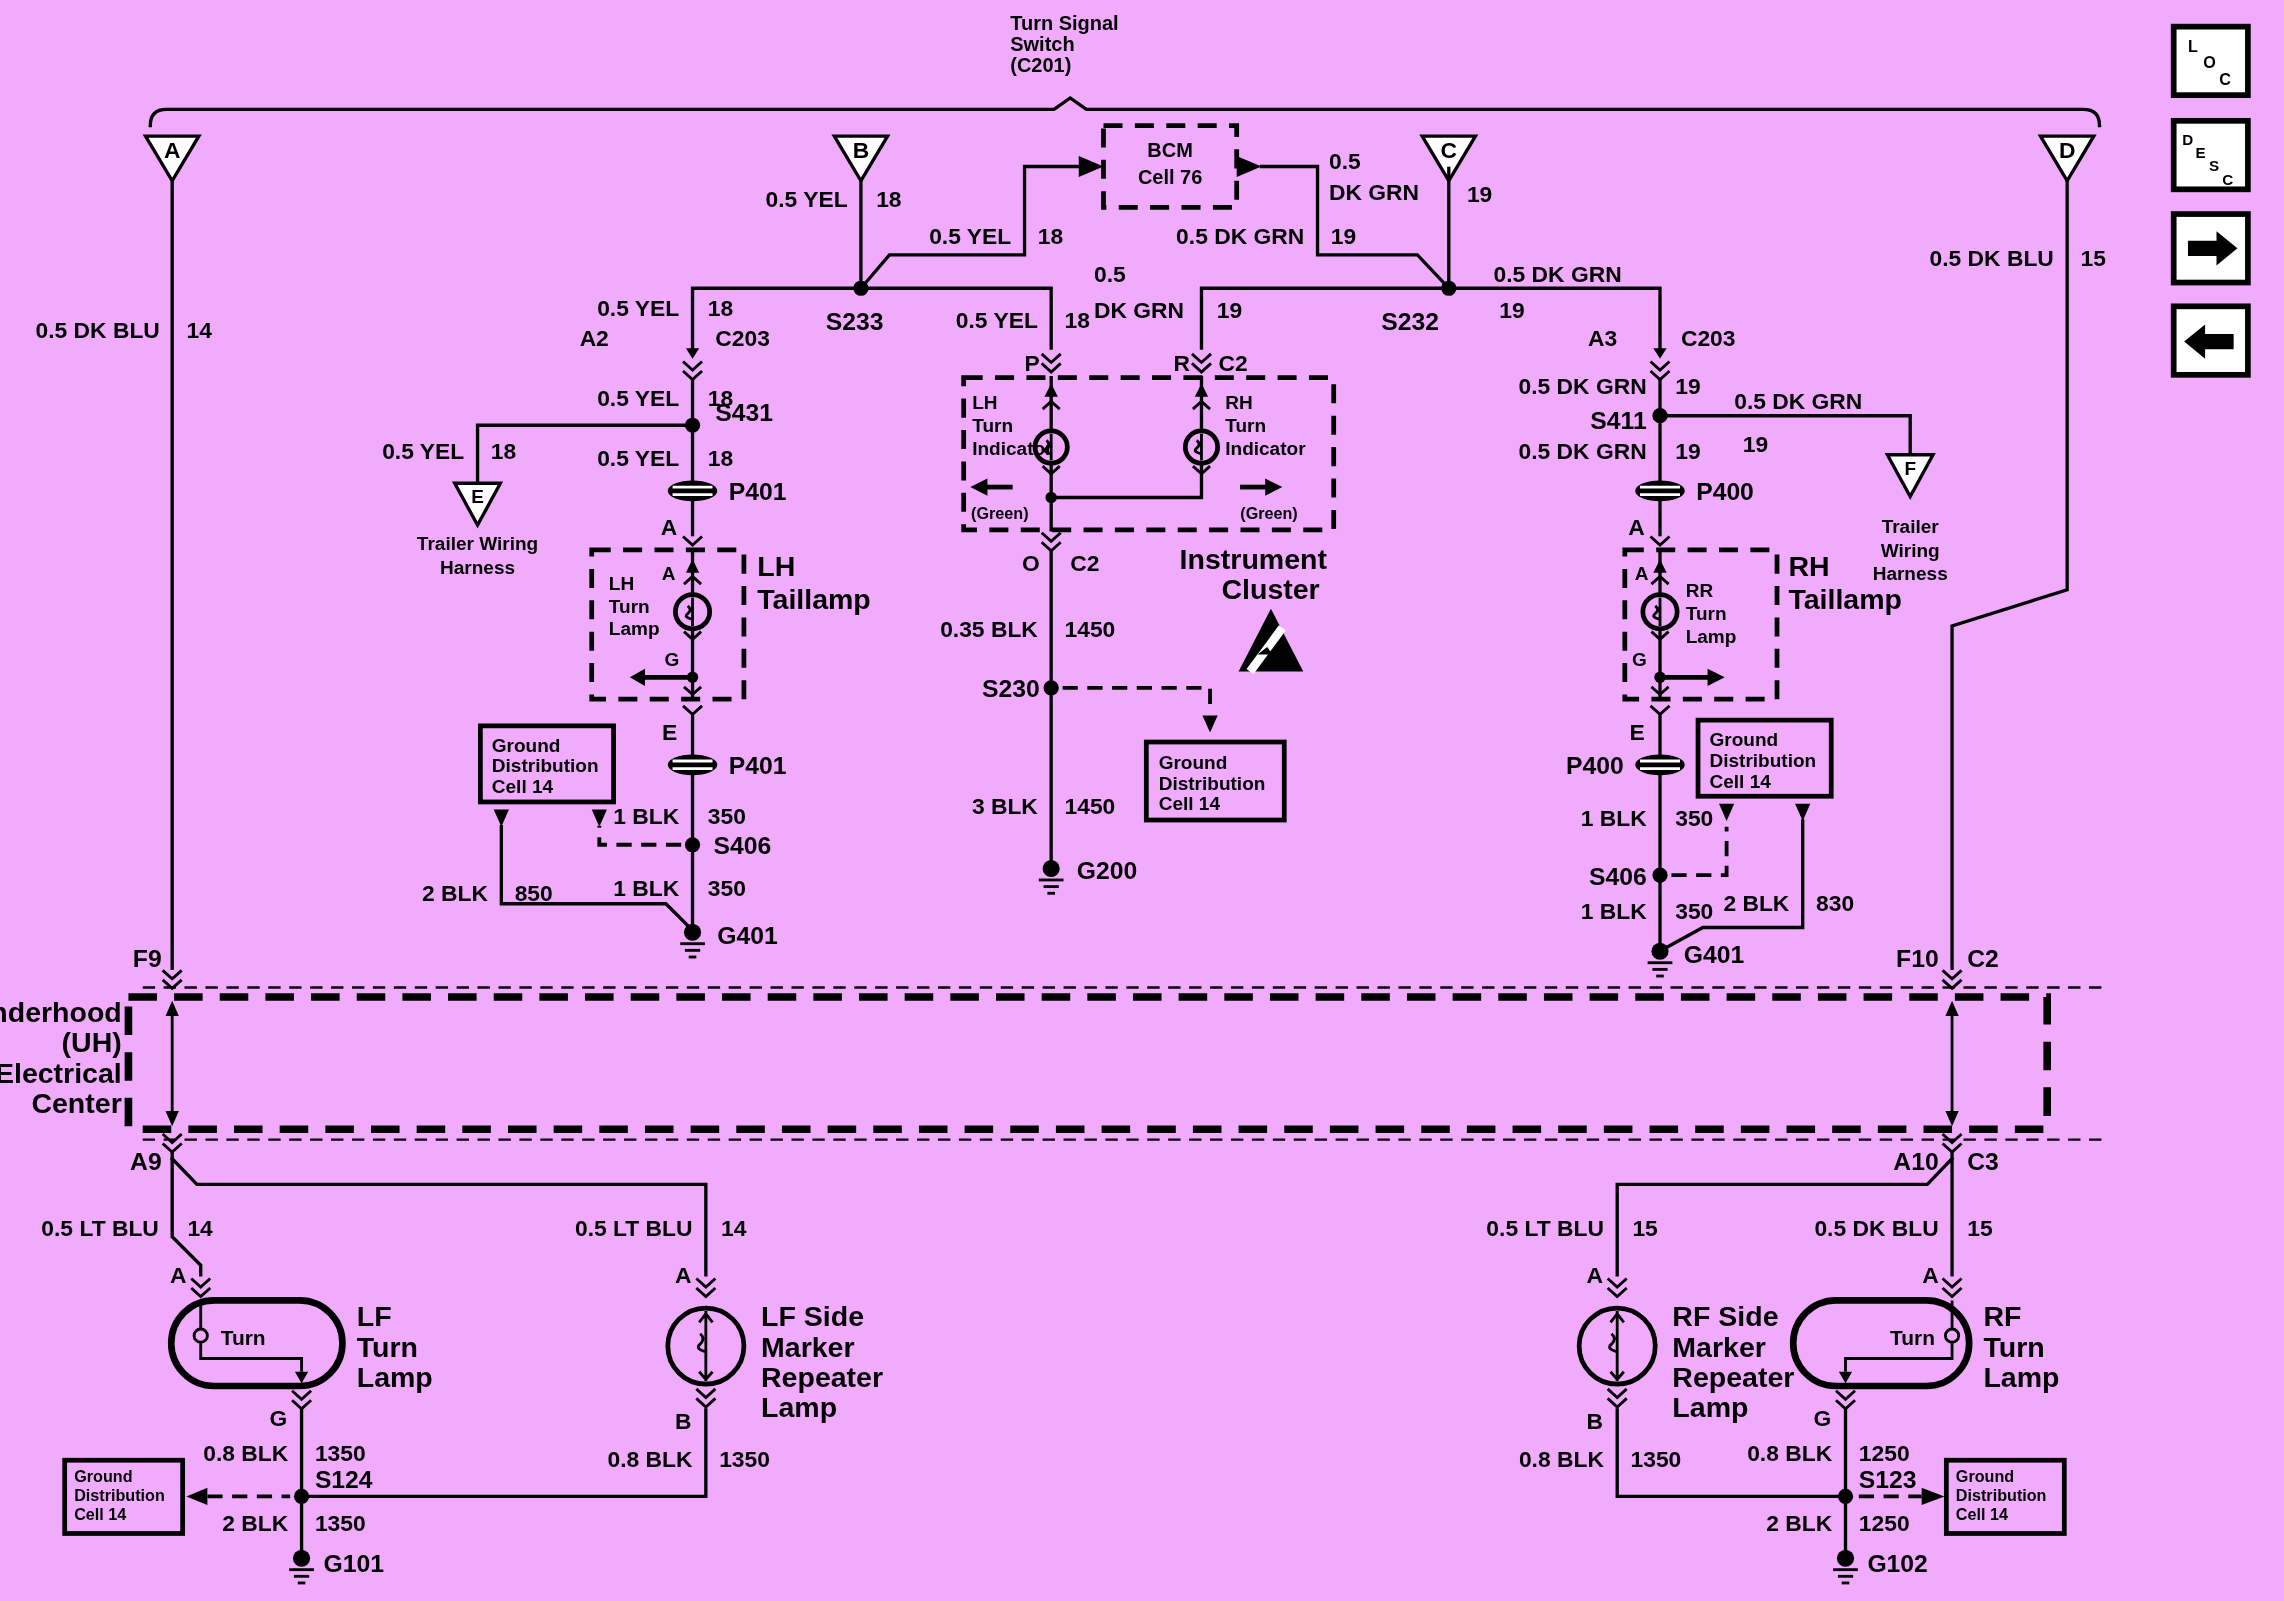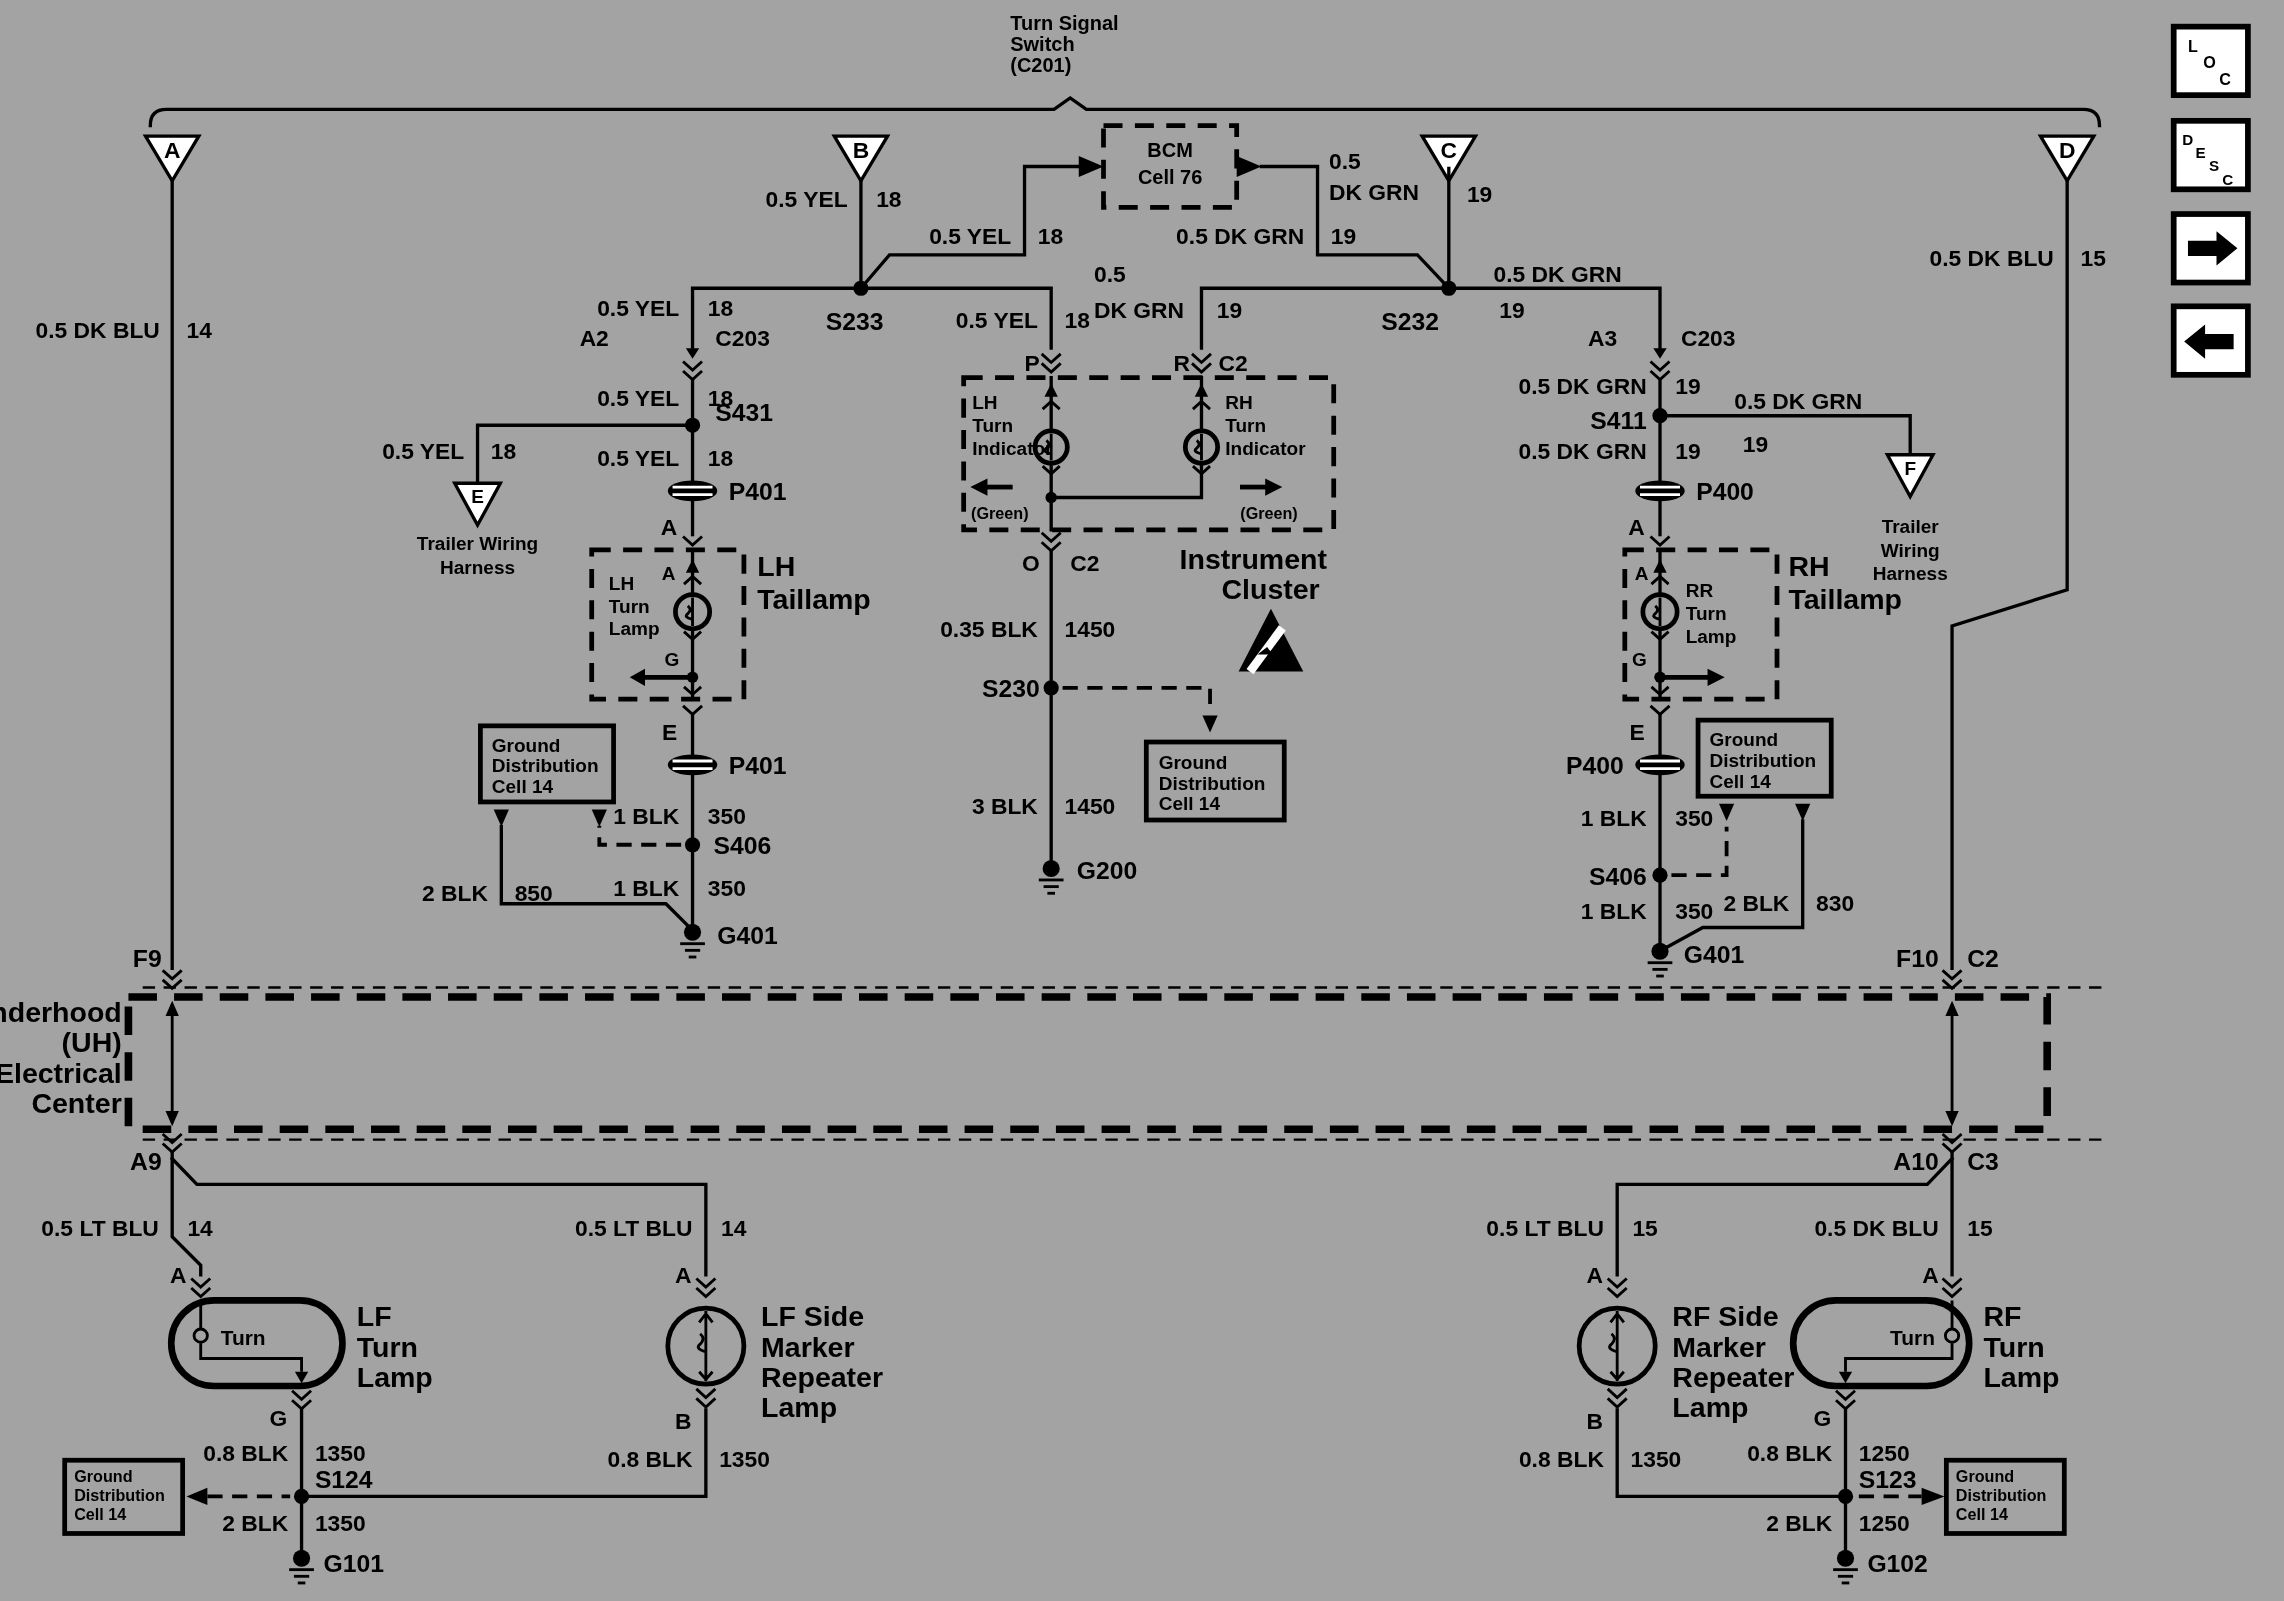--- a/index.html
+++ b/index.html
@@ -1,16 +1,16 @@
 <!DOCTYPE html>
 <html style="font-size:15px"><head>
 <meta charset="utf-8">
 <style>
   html,body{margin:0;padding:0;background:#fff}
-  .stage{position:relative;width:2285px;height:1602px;background:#a3a3a3;overflow:hidden}
+  .stage{position:relative;width:2285px;height:1602px;background:#f0abfc;overflow:hidden}
   svg{display:block}
   text{fill:#000;font-family:"Liberation Sans","DejaVu Sans",sans-serif;font-weight:bold}
   .t16{font-size:16px}.t17{font-size:17px}.t20{font-size:20px}.t21{font-size:21px}
   .t22{font-size:22px}.t24{font-size:24px}.t26{font-size:26px}.t30{font-size:30px}
   .w{fill:none;stroke:#000;stroke-width:3.5;stroke-linecap:square;stroke-linejoin:miter}
   .w5{fill:none;stroke:#000;stroke-width:5;stroke-linecap:square}
   .w7{fill:none;stroke:#000;stroke-width:7;stroke-linecap:round}
   .cv{fill:none;stroke:#000;stroke-width:3}
   .fl{fill:#000;stroke:none}
   .tri{fill:#fff;stroke:#000;stroke-width:3.5}

